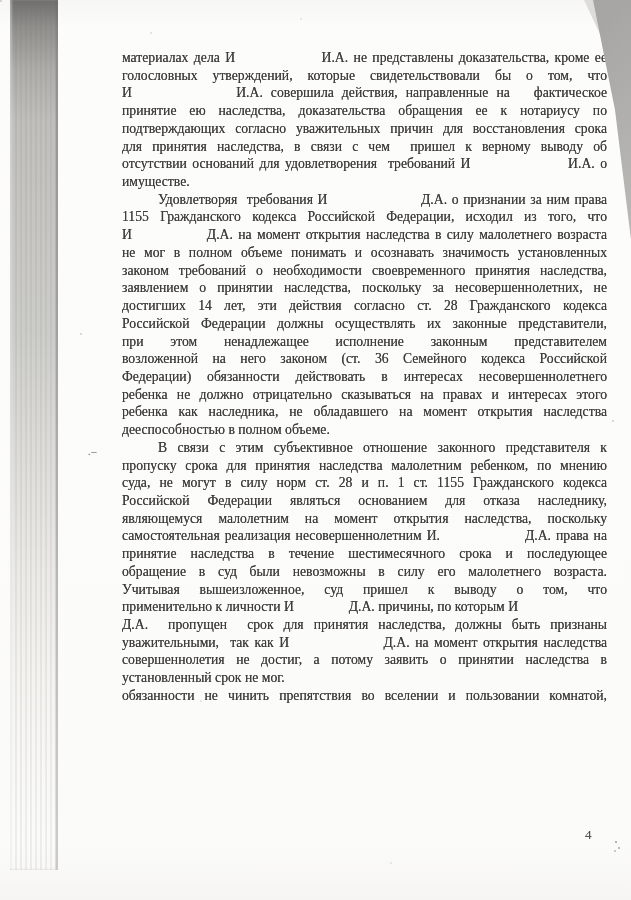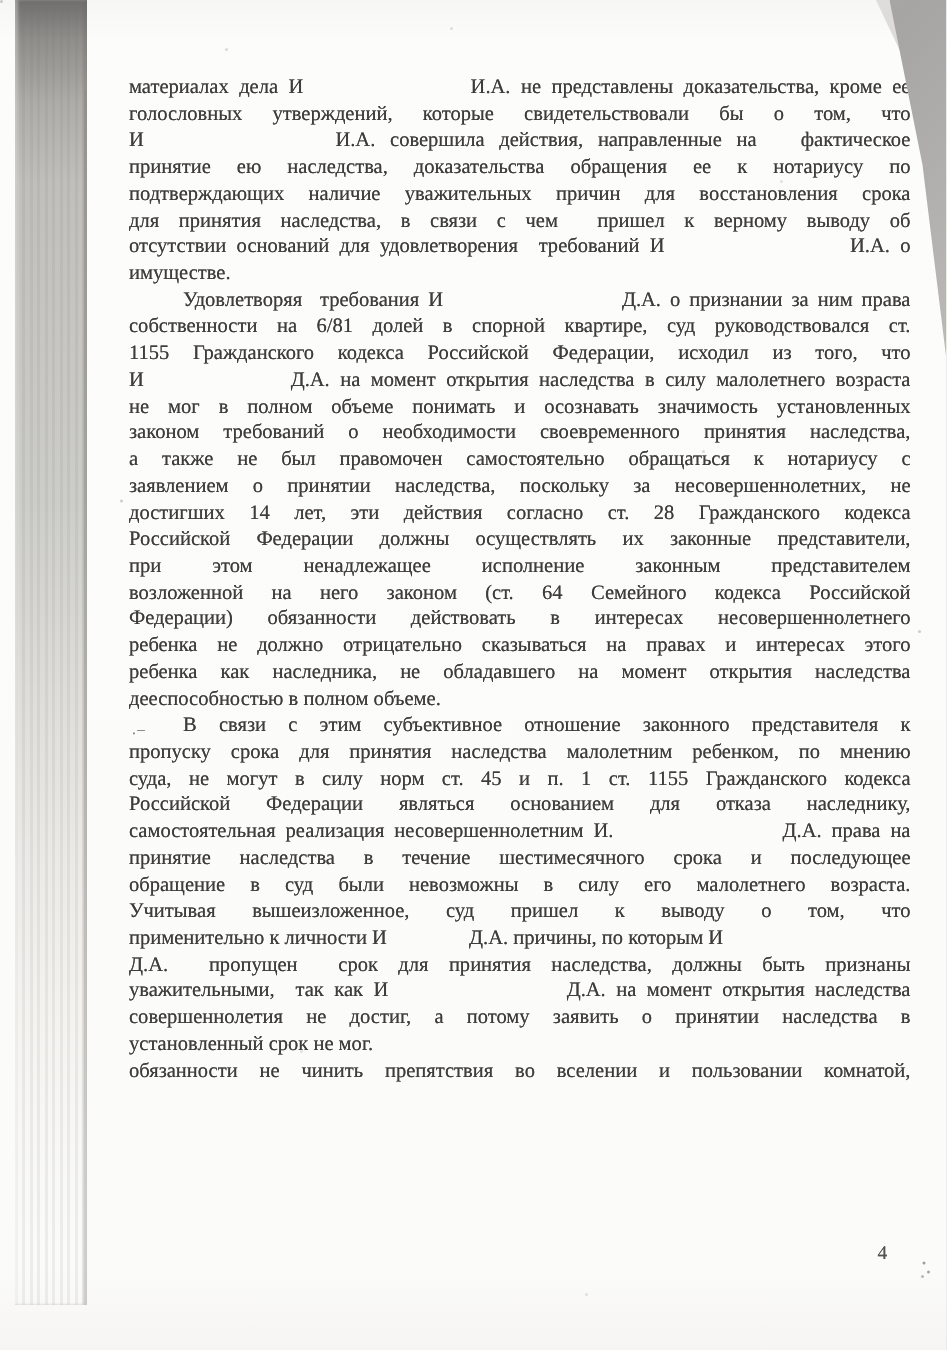--- a/index.html
+++ b/index.html
@@ -39,21 +39,21 @@
     clip-path:polygon(584px 0px, 594px 0px, 631px 82px, 631px 100px);
     background:linear-gradient(135deg,#f1f0ee,#d8d7d4);
   }
   
   .doc-text{
     position:absolute;left:86px;top:49px;width:521px;
     font-size:13.7px;line-height:17.72px;color:#3f3d3a;
     text-shadow:0 0 0.4px rgba(63,61,58,0.85);
   }
   .para{position:relative;}
-  .line{text-align:justify;text-align-last:justify;height:17.72px;white-space:normal;}
+  .line{text-align:justify;text-align-last:justify;height:17.72px;white-space:normal;margin-left:36px;}
   .line.left{text-align:center;text-align-last:left;}
   .line.indent{text-indent:36px;font-family:Liberation Serif, serif;}
   .stray{
     position:absolute;left:2px;top:4px;font-size:10px;color:#6d6b68;
     letter-spacing:1px;opacity:0.8;
   }
   .page-number{
     position:absolute;left:585px;top:827px;font-size:13px;color:#55534f;
     text-shadow:0 0 0.4px rgba(85,83,79,0.8);
   }
@@ -81,49 +81,48 @@
   <div class="left-edge"></div>
   <div class="crease-line"></div>
   <div class="speckles"></div>
 
   <div class="doc-text">
       <div class="para">
         <div class="line">материалах дела И&nbsp;&nbsp;&nbsp;&nbsp;&nbsp;&nbsp;&nbsp;&nbsp;&nbsp;&nbsp;&nbsp;&nbsp;&nbsp;&nbsp;&nbsp;&nbsp;И.А. не представлены доказательства, кроме ее</div>
         <div class="line">голословных утверждений, которые свидетельствовали бы о том, что</div>
         <div class="line">И&nbsp;&nbsp;&nbsp;&nbsp;&nbsp;&nbsp;&nbsp;&nbsp;&nbsp;&nbsp;&nbsp;&nbsp;&nbsp;И.А. совершила действия, направленные на&nbsp;&nbsp;&nbsp;фактическое</div>
         <div class="line">принятие ею наследства, доказательства обращения ее к нотариусу по</div>
-        <div class="line">подтверждающих наличие уважительных причин для восстановления срока</div>
+        <div class="line">подтверждающих согласно уважительных причин для восстановления срока</div>
         <div class="line">для принятия наследства, в связи с чем&nbsp;&nbsp;пришел к верному выводу об</div>
         <div class="line">отсутствии оснований для удовлетворения&nbsp;&nbsp;требований И&nbsp;&nbsp;&nbsp;&nbsp;&nbsp;&nbsp;&nbsp;&nbsp;&nbsp;&nbsp;&nbsp;&nbsp;&nbsp;&nbsp;&nbsp;&nbsp;&nbsp;&nbsp;И.А. о</div>
         <div class="line left">имуществе.</div>
       </div>
       <div class="para">
         <div class="line indent">Удовлетворяя&nbsp;&nbsp;требования И&nbsp;&nbsp;&nbsp;&nbsp;&nbsp;&nbsp;&nbsp;&nbsp;&nbsp;&nbsp;&nbsp;&nbsp;&nbsp;&nbsp;&nbsp;&nbsp;&nbsp;&nbsp;&nbsp;&nbsp;Д.А. о признании за ним права</div>
-        <div class="line">собственности на 6/81 долей в спорной квартире, суд руководствовался ст.</div>
         <div class="line">1155 Гражданского кодекса Российской Федерации, исходил из того, что</div>
         <div class="line">И&nbsp;&nbsp;&nbsp;&nbsp;&nbsp;&nbsp;&nbsp;&nbsp;&nbsp;&nbsp;&nbsp;&nbsp;&nbsp;&nbsp;Д.А. на момент открытия наследства в силу малолетнего возраста</div>
         <div class="line">не мог в полном объеме понимать и осознавать значимость установленных</div>
         <div class="line">законом требований о необходимости своевременного принятия наследства,</div>
-        <div class="line">а также не был правомочен самостоятельно обращаться к нотариусу с</div>
         <div class="line">заявлением о принятии наследства, поскольку за несовершеннолетних, не</div>
         <div class="line">достигших 14 лет, эти действия согласно ст. 28 Гражданского кодекса</div>
         <div class="line">Российской Федерации должны осуществлять их законные представители,</div>
         <div class="line">при этом ненадлежащее исполнение законным представителем</div>
-        <div class="line">возложенной на него законом (ст. 64 Семейного кодекса Российской</div>
+        <div class="line">возложенной на него законом (ст. 36 Семейного кодекса Российской</div>
         <div class="line">Федерации) обязанности действовать в интересах несовершеннолетнего</div>
         <div class="line">ребенка не должно отрицательно сказываться на правах и интересах этого</div>
         <div class="line">ребенка как наследника, не обладавшего на момент открытия наследства</div>
         <div class="line left">дееспособностью в полном объеме.</div>
       </div>
       <div class="para">
         <span class="stray">.–</span>
         <div class="line indent">В связи с этим субъективное отношение законного представителя к</div>
         <div class="line">пропуску срока для принятия наследства малолетним ребенком, по мнению</div>
-        <div class="line">суда, не могут в силу норм ст. 45 и п. 1 ст. 1155 Гражданского кодекса</div>
+        <div class="line">суда, не могут в силу норм ст. 28 и п. 1 ст. 1155 Гражданского кодекса</div>
         <div class="line">Российской Федерации являться основанием для отказа наследнику,</div>
+        <div class="line">являющемуся малолетним на момент открытия наследства, поскольку</div>
         <div class="line">самостоятельная реализация несовершеннолетним И.&nbsp;&nbsp;&nbsp;&nbsp;&nbsp;&nbsp;&nbsp;&nbsp;&nbsp;&nbsp;&nbsp;&nbsp;&nbsp;&nbsp;&nbsp;&nbsp;&nbsp;Д.А. права на</div>
         <div class="line">принятие наследства в течение шестимесячного срока и последующее</div>
         <div class="line">обращение в суд были невозможны в силу его малолетнего возраста.</div>
         <div class="line">Учитывая вышеизложенное, суд пришел к выводу о том, что</div>
         <div class="line left">применительно к личности И&nbsp;&nbsp;&nbsp;&nbsp;&nbsp;&nbsp;&nbsp;&nbsp;&nbsp;&nbsp;&nbsp;&nbsp;&nbsp;&nbsp;&nbsp;&nbsp;Д.А. причины, по которым И</div>
         <div class="line">Д.А.&nbsp;&nbsp;пропущен&nbsp;&nbsp;срок для принятия наследства, должны быть признаны</div>
         <div class="line">уважительными,&nbsp;&nbsp;так как И&nbsp;&nbsp;&nbsp;&nbsp;&nbsp;&nbsp;&nbsp;&nbsp;&nbsp;&nbsp;&nbsp;&nbsp;&nbsp;&nbsp;&nbsp;&nbsp;&nbsp;Д.А. на момент открытия наследства</div>
         <div class="line">совершеннолетия не достиг, а потому заявить о принятии наследства в</div>
         <div class="line left">установленный срок не мог.</div>
       </div>

